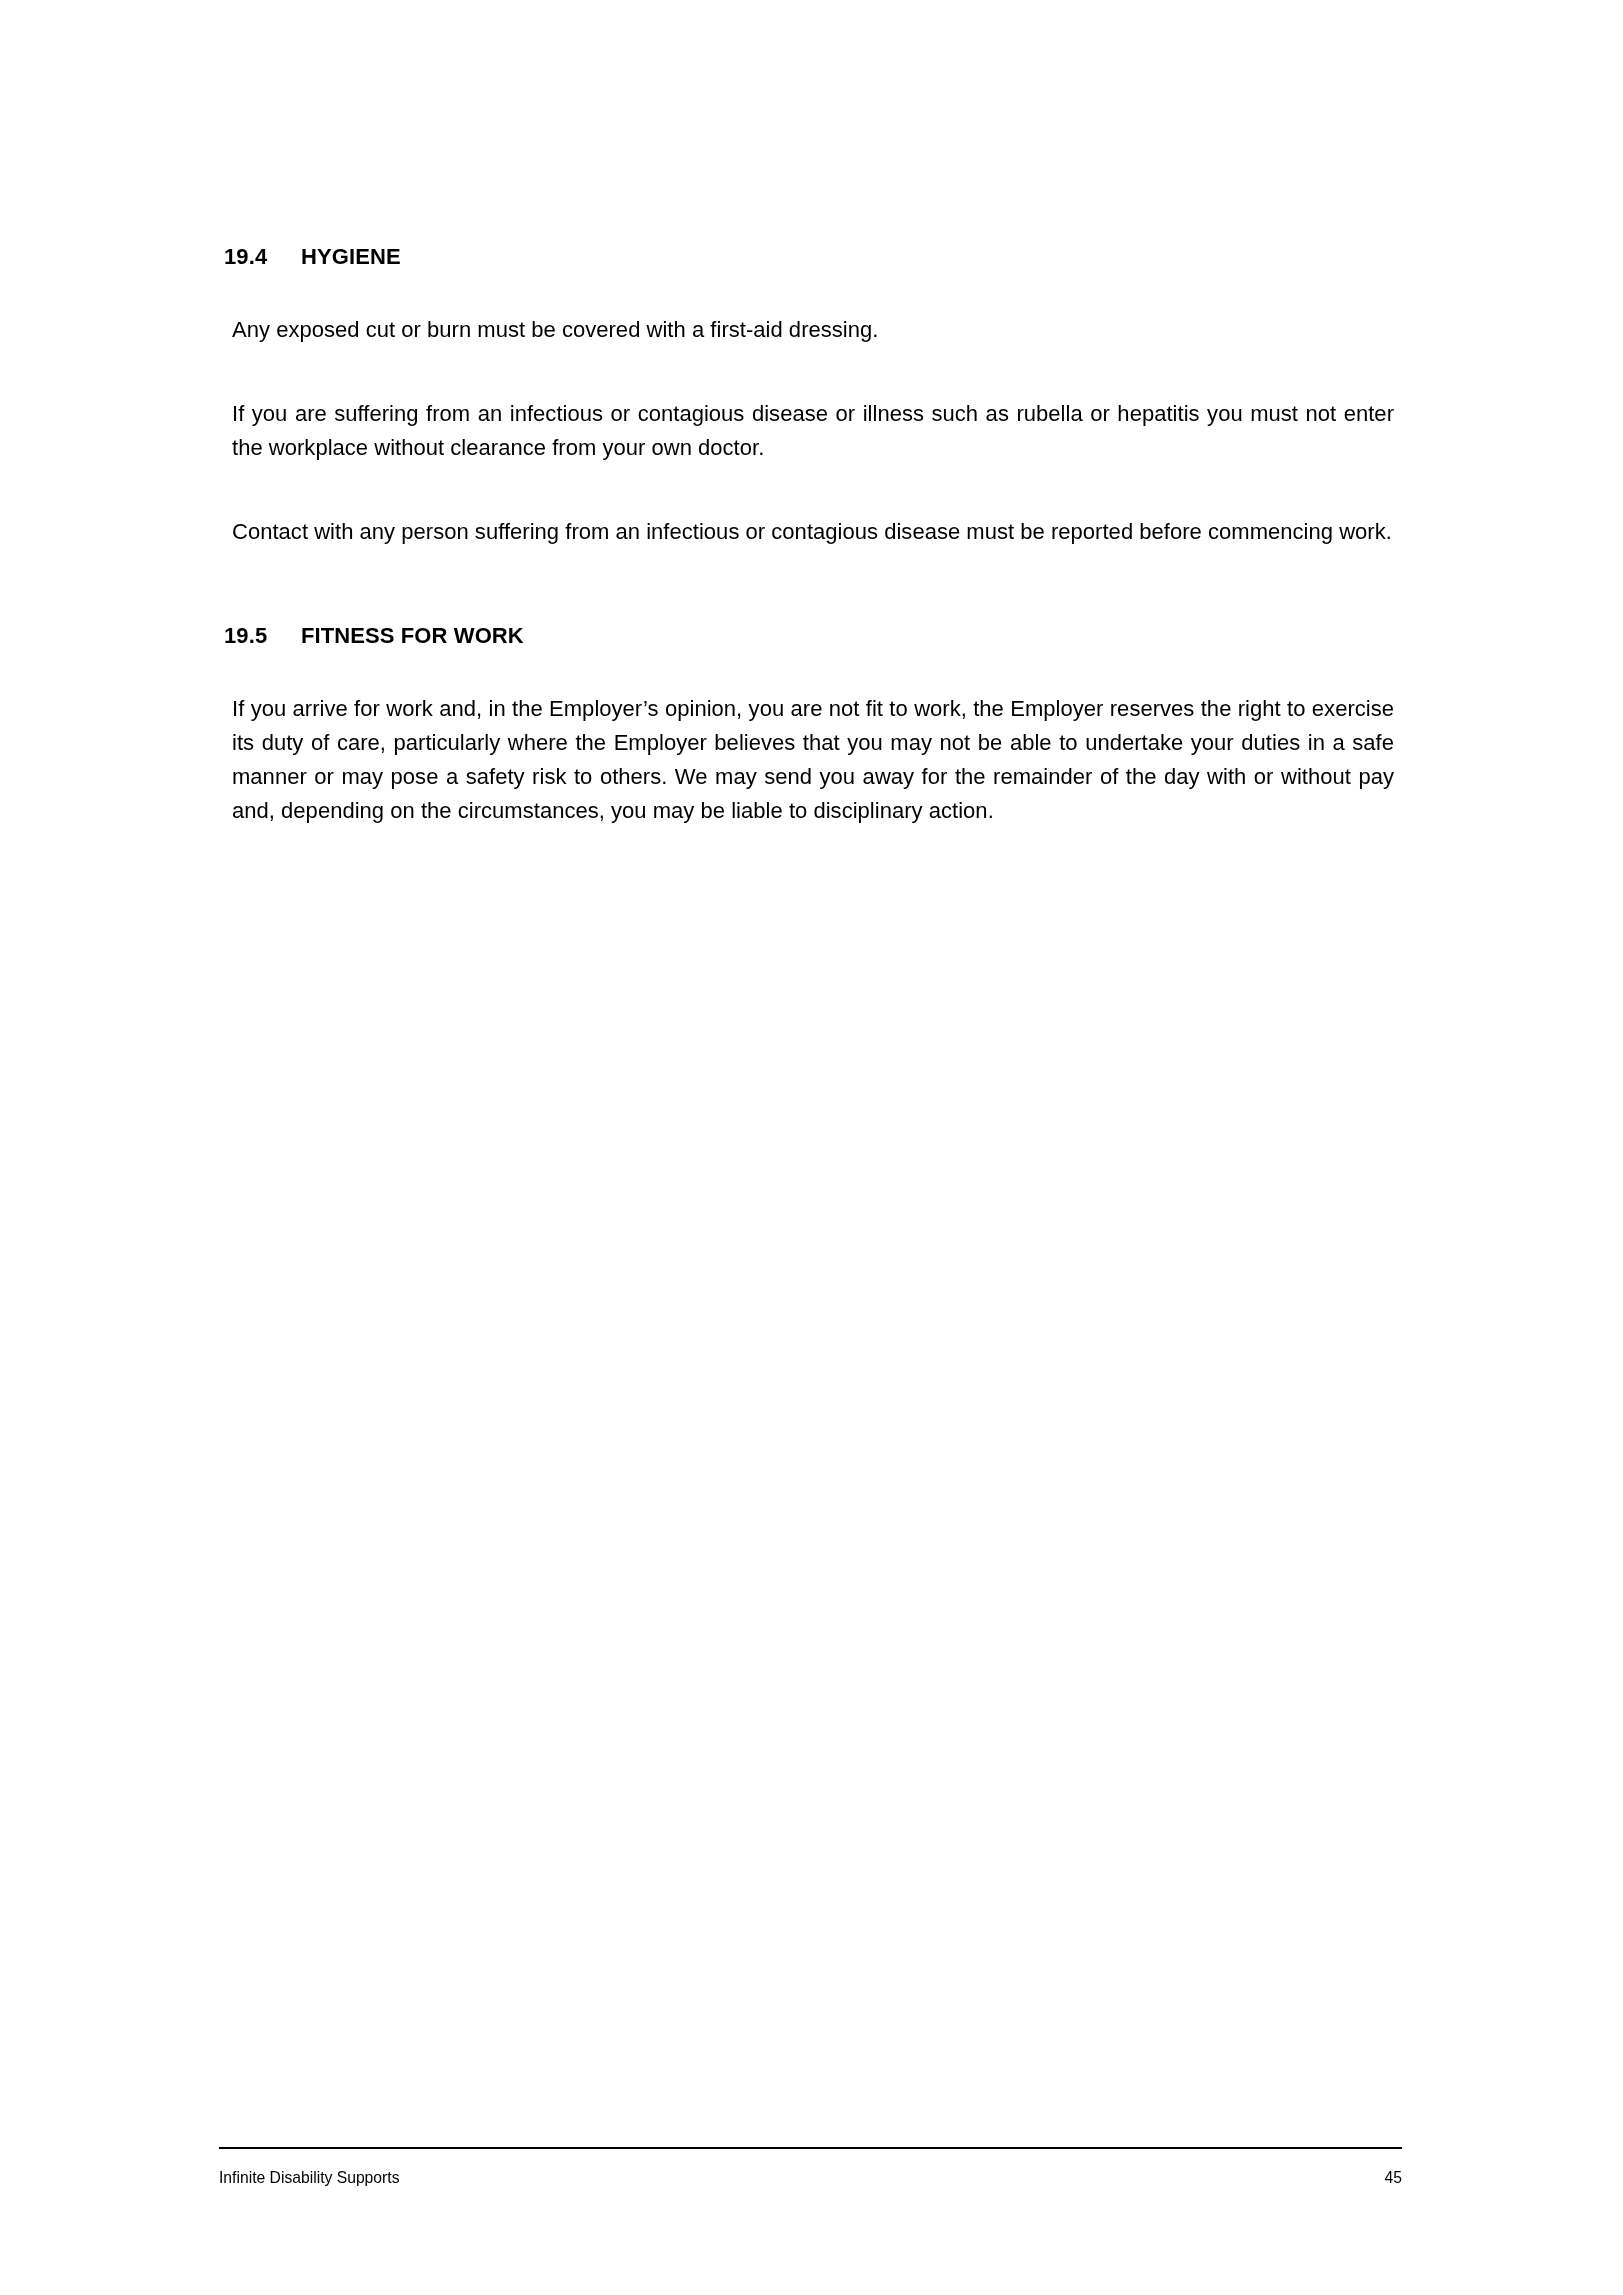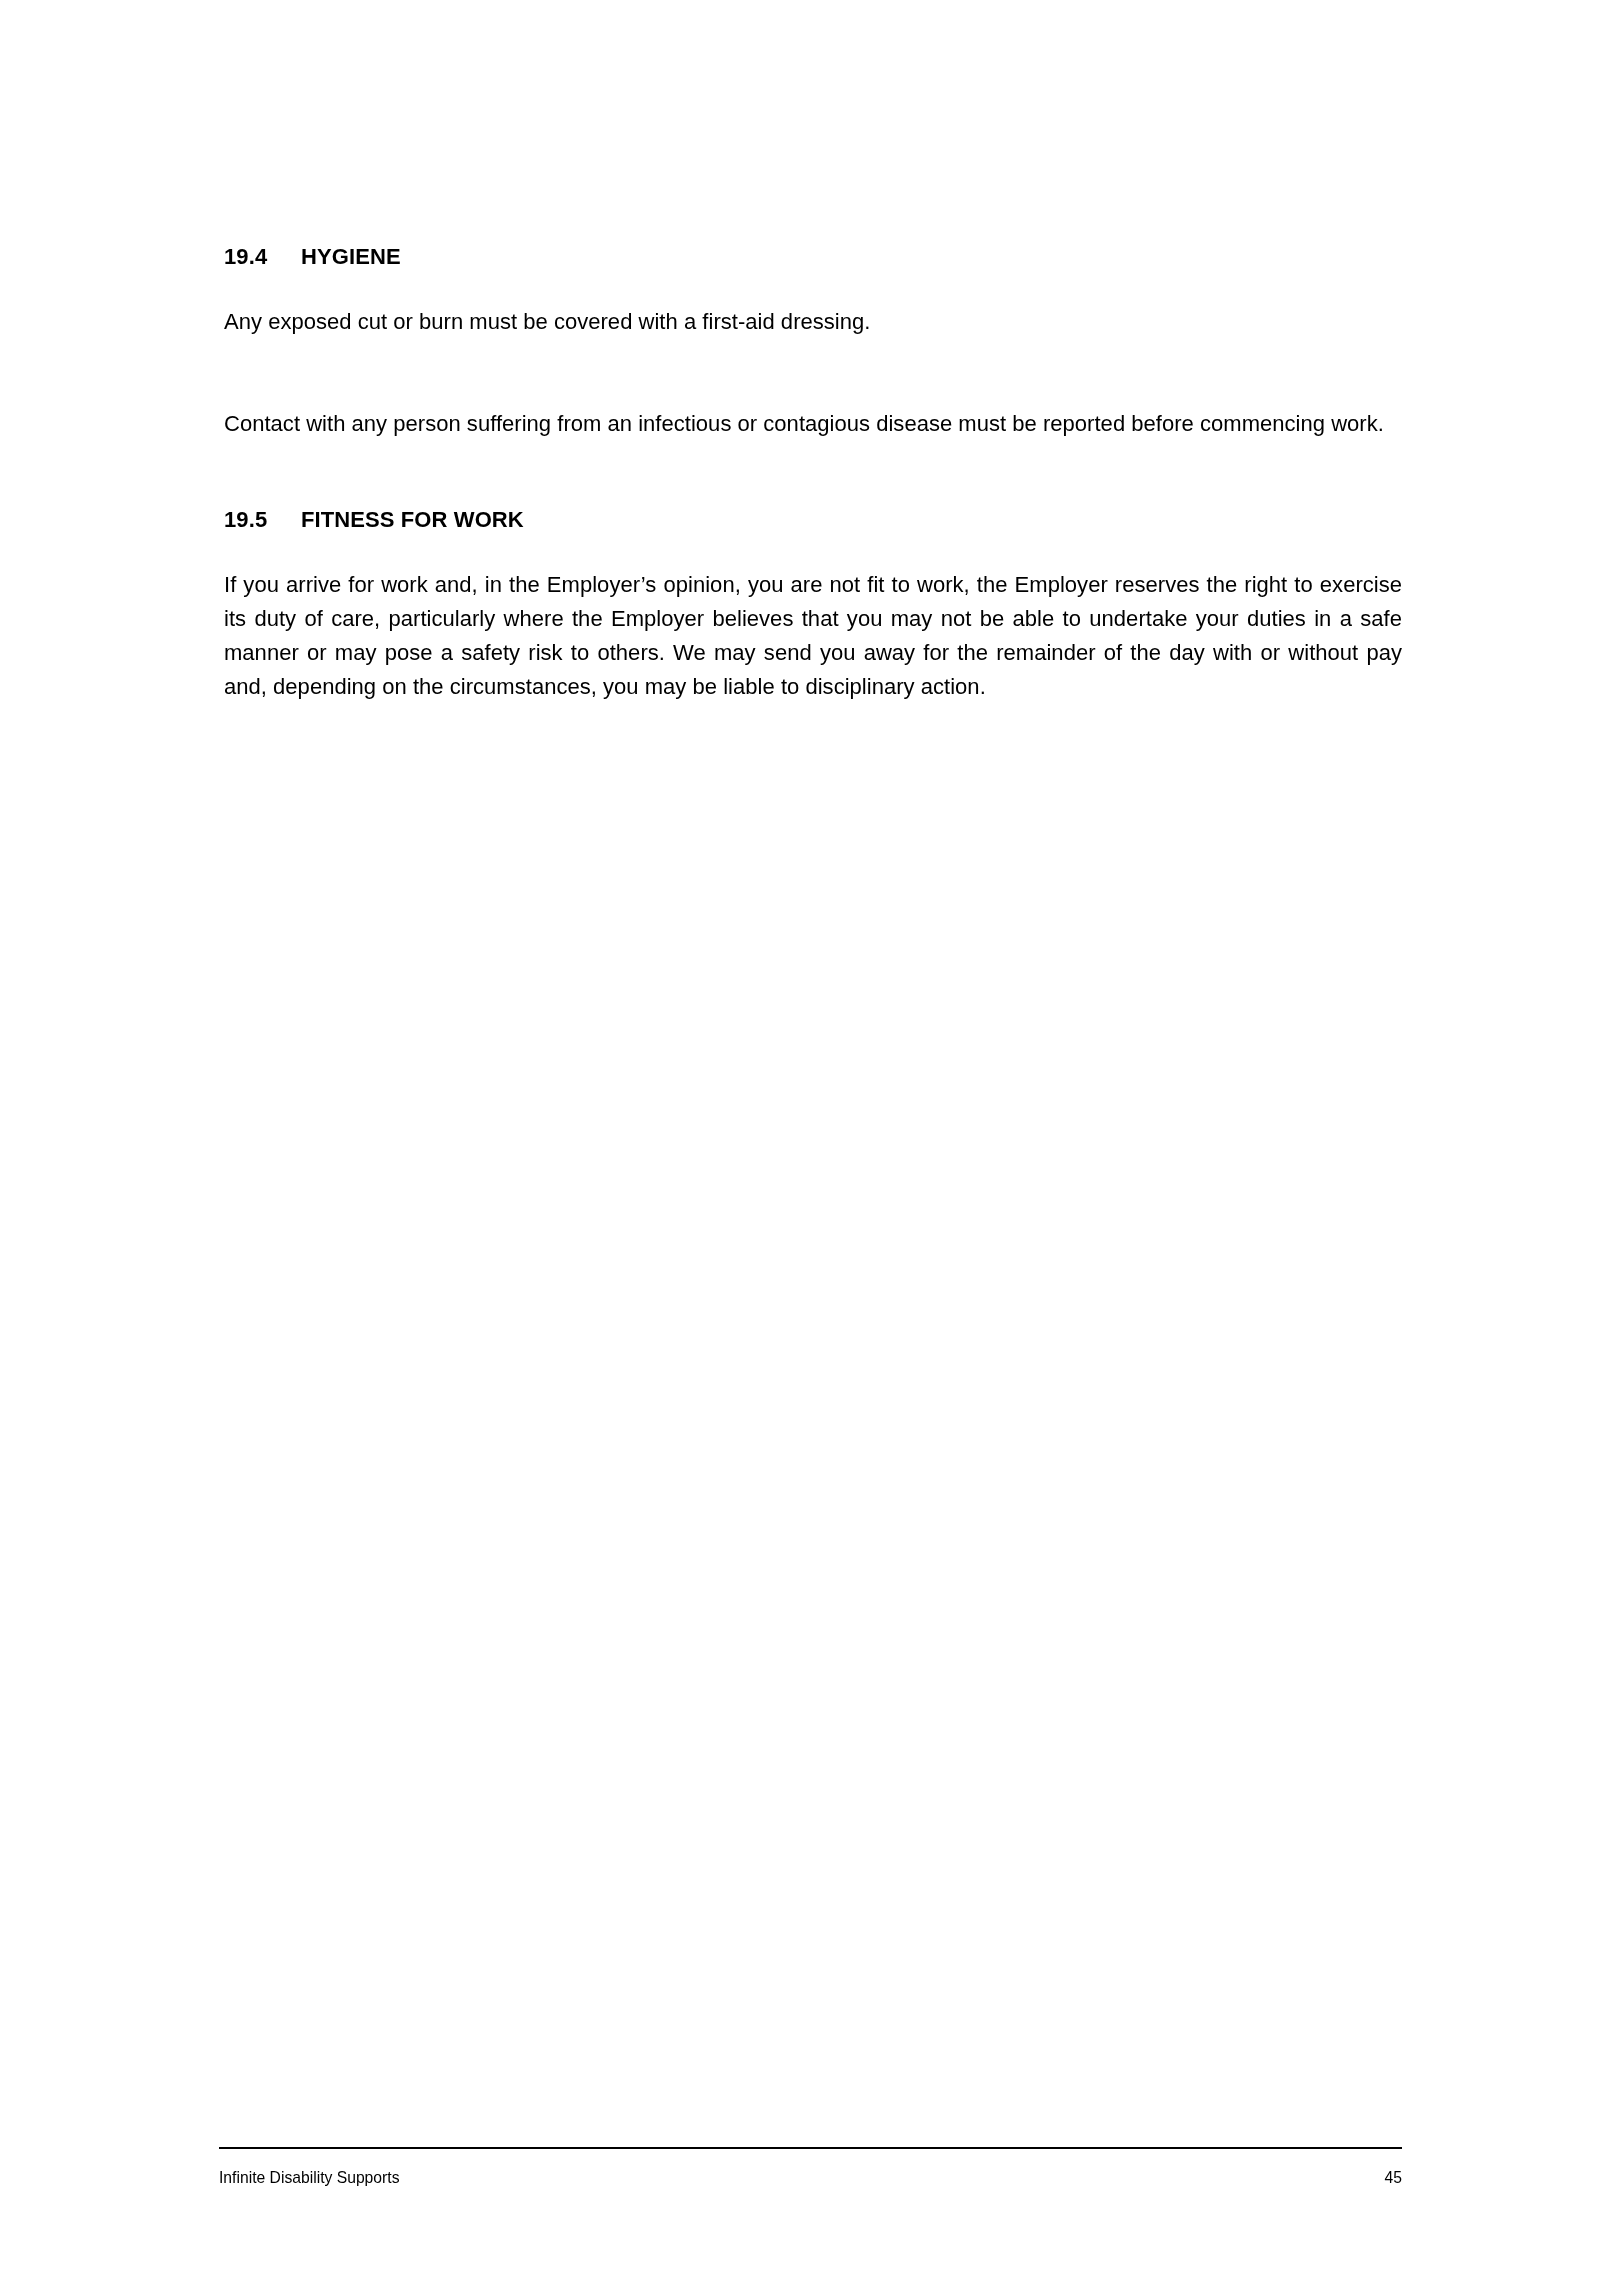--- a/index.html
+++ b/index.html
@@ -36,21 +36,21 @@
     letter-spacing: 0.1px;
     white-space: nowrap;
   }
 
   h2.section-heading .num {
     display: inline-block;
     width: 77px;
   }
 
   p.body-text {
-    margin: 0;
+    margin: 8px;
     font-size: 22px;
     line-height: 34px;
     text-align: justify;
     text-justify: inter-word;
     letter-spacing: 0.03px;
   }
 
   p.body-text.last-line-natural {
     text-align-last: left;
   }
@@ -96,20 +96,21 @@
     <h2 class="section-heading">
       <span class="num">19.4</span><span>HYGIENE</span>
     </h2>
 
     <div class="gap-after-heading"></div>
 
     <p class="body-text last-line-natural">Any exposed cut or burn must be covered with a first-aid dressing.</p>
 
     <div class="gap-para"></div>
 
+    <p class="body-text last-line-natural">If you are suffering from an infectious or contagious disease or illness such as rubella or hepatitis you must not enter the workplace without clearance from your own doctor.</p>
 
     <div class="gap-para"></div>
 
     <p class="body-text last-line-natural">Contact with any person suffering from an infectious or contagious disease must be reported before commencing work.</p>
 
     <div class="gap-before-heading"></div>
 
     <h2 class="section-heading">
       <span class="num">19.5</span><span>FITNESS FOR WORK</span>
     </h2>

